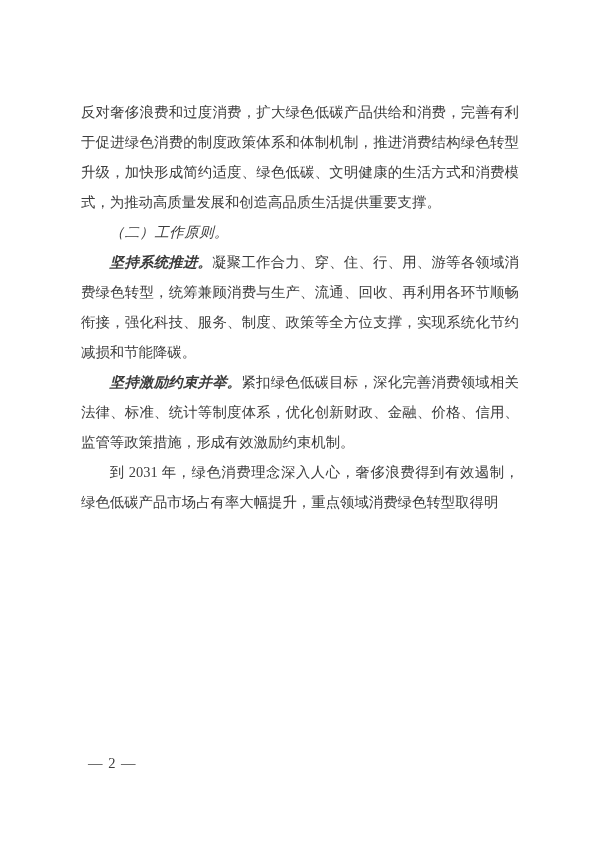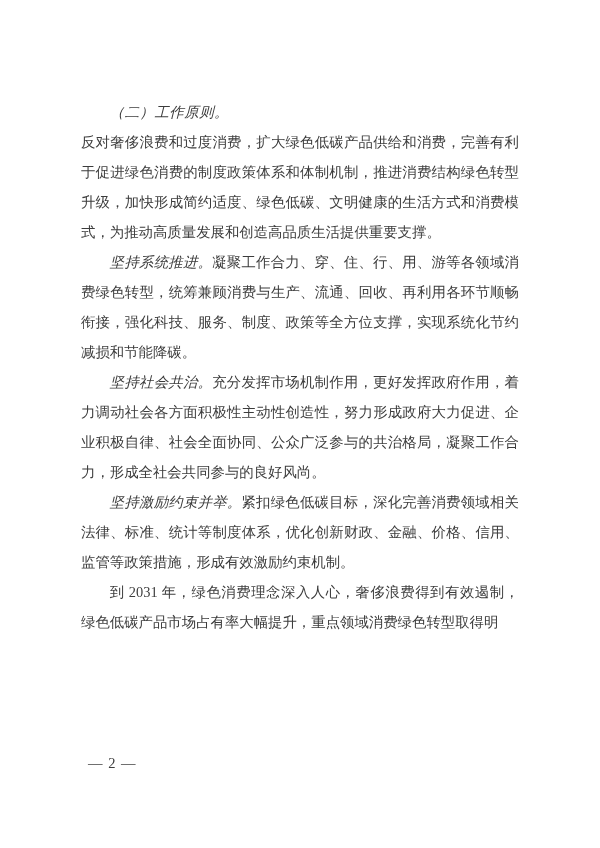--- a/index.html
+++ b/index.html
@@ -33,48 +33,47 @@
   .para.no-indent {
     text-indent: 0;
   }
   
   .para.kai {
     font-style: italic;
     letter-spacing: 0.5px;
   }
   
   .lead {
-    font-weight: 400;
+    font-weight: 700;
     font-style: italic;
   }
   .footer-page-number {
     position: absolute;
     left: 88px;
     top: 753px;
     color: #3c3c3c;
     font-size: 14.5px;
     line-height: 20px;
     letter-spacing: 1px;
   }
 </style>
 </head>
 <body>
 
 <div class="page">
 
   <div class="content">
 
+    <p class="para no-indent"><span>反对奢侈浪费和过度消费，扩大绿色低碳产品供给和消费，完善有利于促进绿色消费的制度政策体系和体制机制，推进消费结构绿色转型升级，加快形成简约适度、绿色低碳、文明健康的生活方式和消费模式，为推动高质量发展和创造高品质生活提供重要支撑。</span></p>
+
     <p class="para kai"><span>（二）工作原则。</span></p>
-
-    <p class="para no-indent"><span>反对奢侈浪费和过度消费，扩大绿色低碳产品供给和消费，完善有利于促进绿色消费的制度政策体系和体制机制，推进消费结构绿色转型升级，加快形成简约适度、绿色低碳、文明健康的生活方式和消费模式，为推动高质量发展和创造高品质生活提供重要支撑。</span></p>
 
     <p class="para"><b class="lead">坚持系统推进。</b><span>凝聚工作合力、穿、住、行、用、游等各领域消费绿色转型，统筹兼顾消费与生产、流通、回收、再利用各环节顺畅衔接，强化科技、服务、制度、政策等全方位支撑，实现系统化节约减损和节能降碳。</span></p>
 
 
-    <p class="para"><b class="lead">坚持社会共治。</b><span>充分发挥市场机制作用，更好发挥政府作用，着力调动社会各方面积极性主动性创造性，努力形成政府大力促进、企业积极自律、社会全面协同、公众广泛参与的共治格局，凝聚工作合力，形成全社会共同参与的良好风尚。</span></p>
 
     <p class="para"><b class="lead">坚持激励约束并举。</b><span>紧扣绿色低碳目标，深化完善消费领域相关法律、标准、统计等制度体系，优化创新财政、金融、价格、信用、监管等政策措施，形成有效激励约束机制。</span></p>
 
 
     <p class="para"><span>到 2031 年，绿色消费理念深入人心，奢侈浪费得到有效遏制，绿色低碳产品市场占有率大幅提升，重点领域消费绿色转型取得明</span></p>
 
   </div>
 
   <div class="footer-page-number">— 2 —</div>
 

